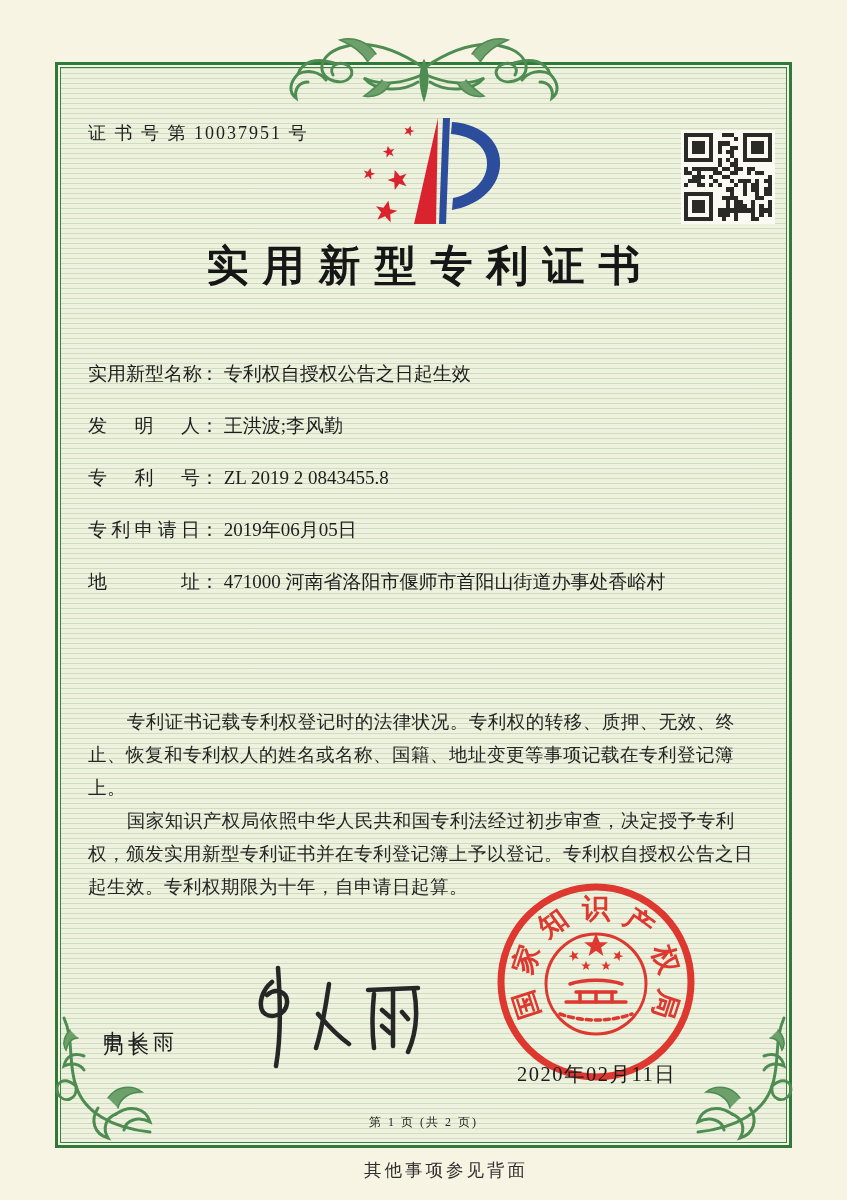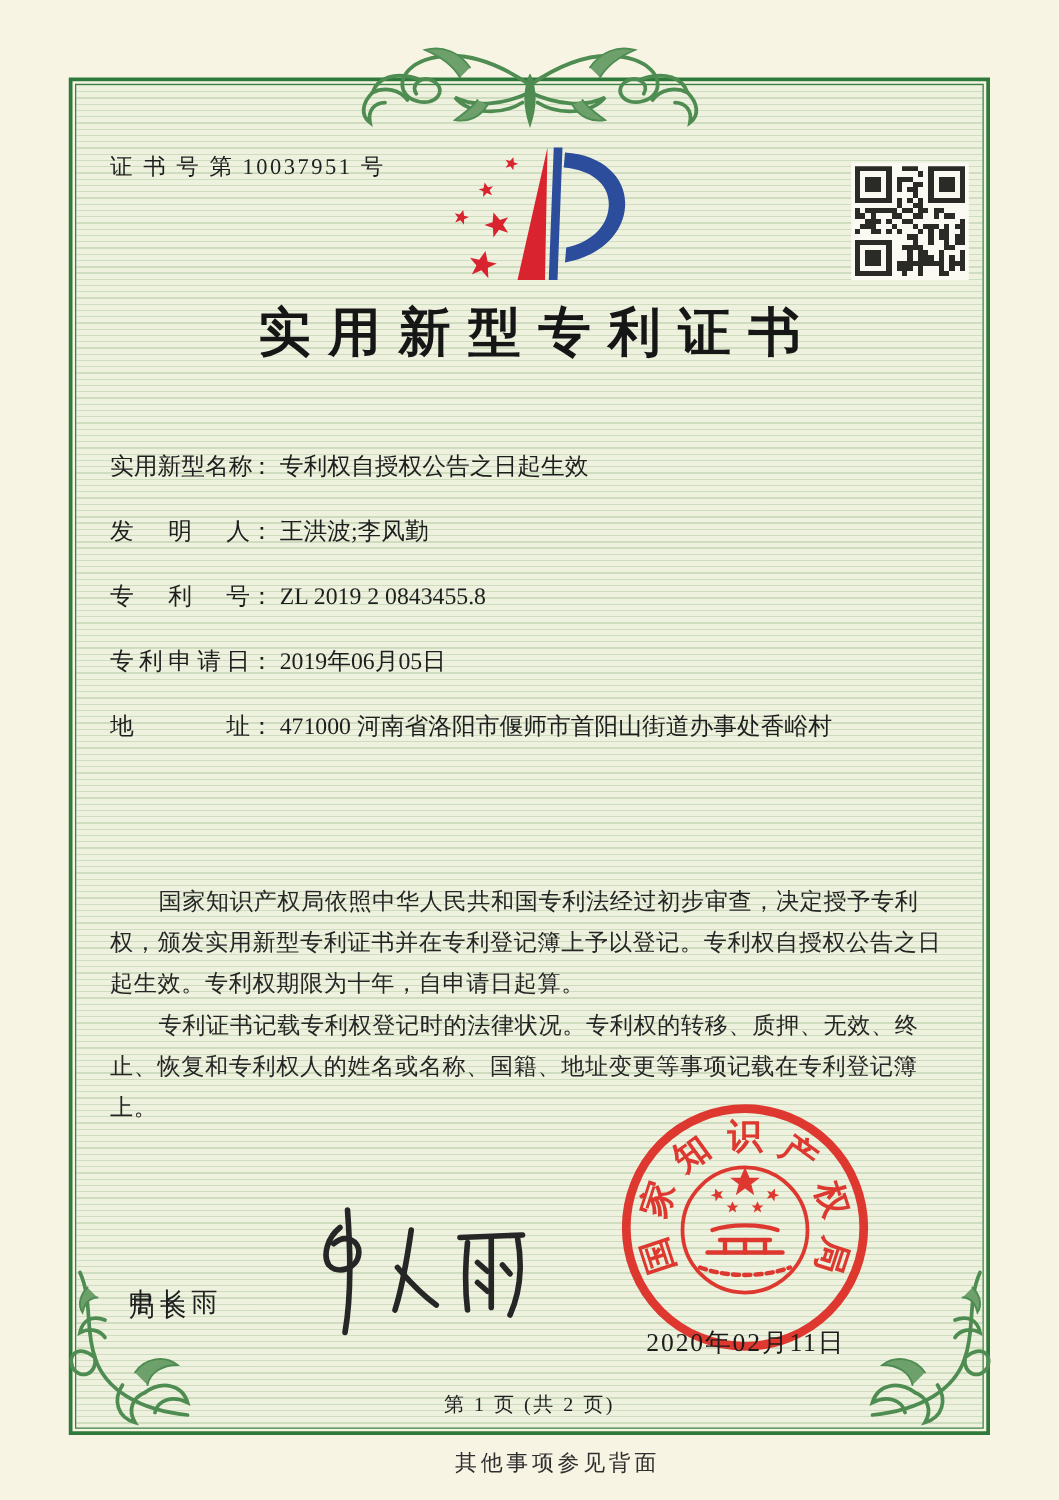--- a/index.html
+++ b/index.html
@@ -38,21 +38,21 @@
   .lbl{display:inline-block;width:112px;text-align:justify;text-align-last:justify;vertical-align:top;}
   .colon{display:inline-block;}
   .grant-part1{display:inline-block;width:337px;}
   .paras{left:88px;top:706px;width:678px;font-size:18.5px;line-height:33px;color:#252525;}
   .paras p{margin:0;text-indent:2.1em;letter-spacing:.5px;}
   .director-title{left:103px;top:1032px;font-size:21px;letter-spacing:4px;text-align:right;}
   .director-name{left:103px;top:1028px;font-size:21px;letter-spacing:4px;}
   .signature{left:232px;top:960px;width:200px;height:115px;}
   .seal{left:494px;top:880px;width:204px;height:204px;opacity:.93;}
   .seal-date{left:517px;top:1060px;font-size:20.5px;letter-spacing:1.5px;color:#1c1c1c;}
-  .page-info{left:0;right:0;top:1114px;text-align:center;font-size:16px;letter-spacing:2px;}
+  .page-info{left:0;right:0;top:1114px;text-align:center;font-size:12px;letter-spacing:2px;}
   .back-note{left:0;right:0;top:1158px;text-align:center;font-size:17.5px;letter-spacing:3px;color:#2e2e2e;padding-left:45px;}
   .ornament-top{left:50%;top:20px;transform:translateX(-50%);}
   .corner-bl{left:50px;top:1012px;}
   .corner-br{left:658px;top:1012px;transform:scaleX(-1);}
   svg{display:block;}
 </style>
 </head>
 <body>
 
 <div class="frame">
@@ -364,22 +364,22 @@
     <span class="lbl">专利申请日</span><span class="colon">：</span>
     <span>2019年06月05日</span>
   </div>
   <div class="row">
     <span class="lbl">地址</span><span class="colon">：</span>
     <span>471000 河南省洛阳市偃师市首阳山街道办事处香峪村</span>
   </div>
 </div>
 
 <div class="abs paras">
+  <p>专利证书记载专利权登记时的法律状况。专利权的转移、质押、无效、终止、恢复和专利权人的姓名或名称、国籍、地址变更等事项记载在专利登记簿上。</p>
   <p>国家知识产权局依照中华人民共和国专利法经过初步审查，决定授予专利权，颁发实用新型专利证书并在专利登记簿上予以登记。专利权自授权公告之日起生效。专利权期限为十年，自申请日起算。</p>
-  <p>专利证书记载专利权登记时的法律状况。专利权的转移、质押、无效、终止、恢复和专利权人的姓名或名称、国籍、地址变更等事项记载在专利登记簿上。</p>
 </div>
 
 <div class="abs director-title">局长</div>
 <div class="abs director-name">申长雨</div>
 
 <svg class="abs signature" width="200" height="115" viewBox="0 0 200 115">
   <g stroke="#262626" fill="none" stroke-width="4.5" stroke-linecap="round" stroke-linejoin="round">
     <path d="M40,22 C30,30 26,44 31,52 C38,60 54,55 55,43 C56,32 44,27 35,35"></path>
     <path d="M46,8 C48,35 50,72 44,106"></path>
     <path d="M97,24 C94,44 91,66 84,88"></path>

